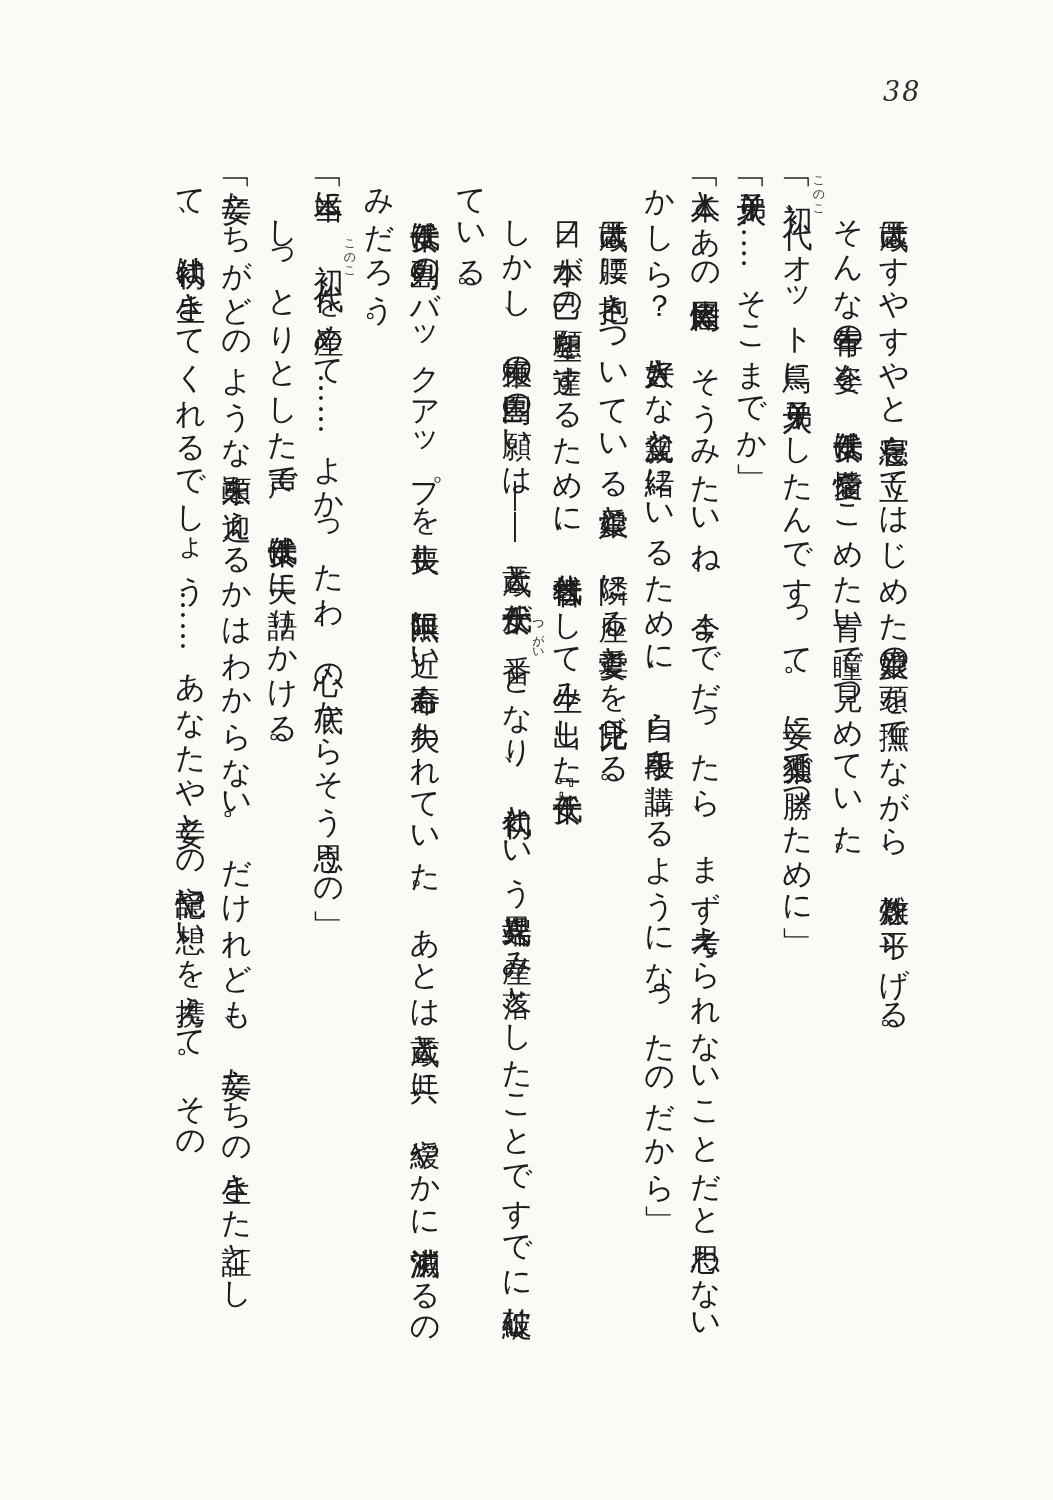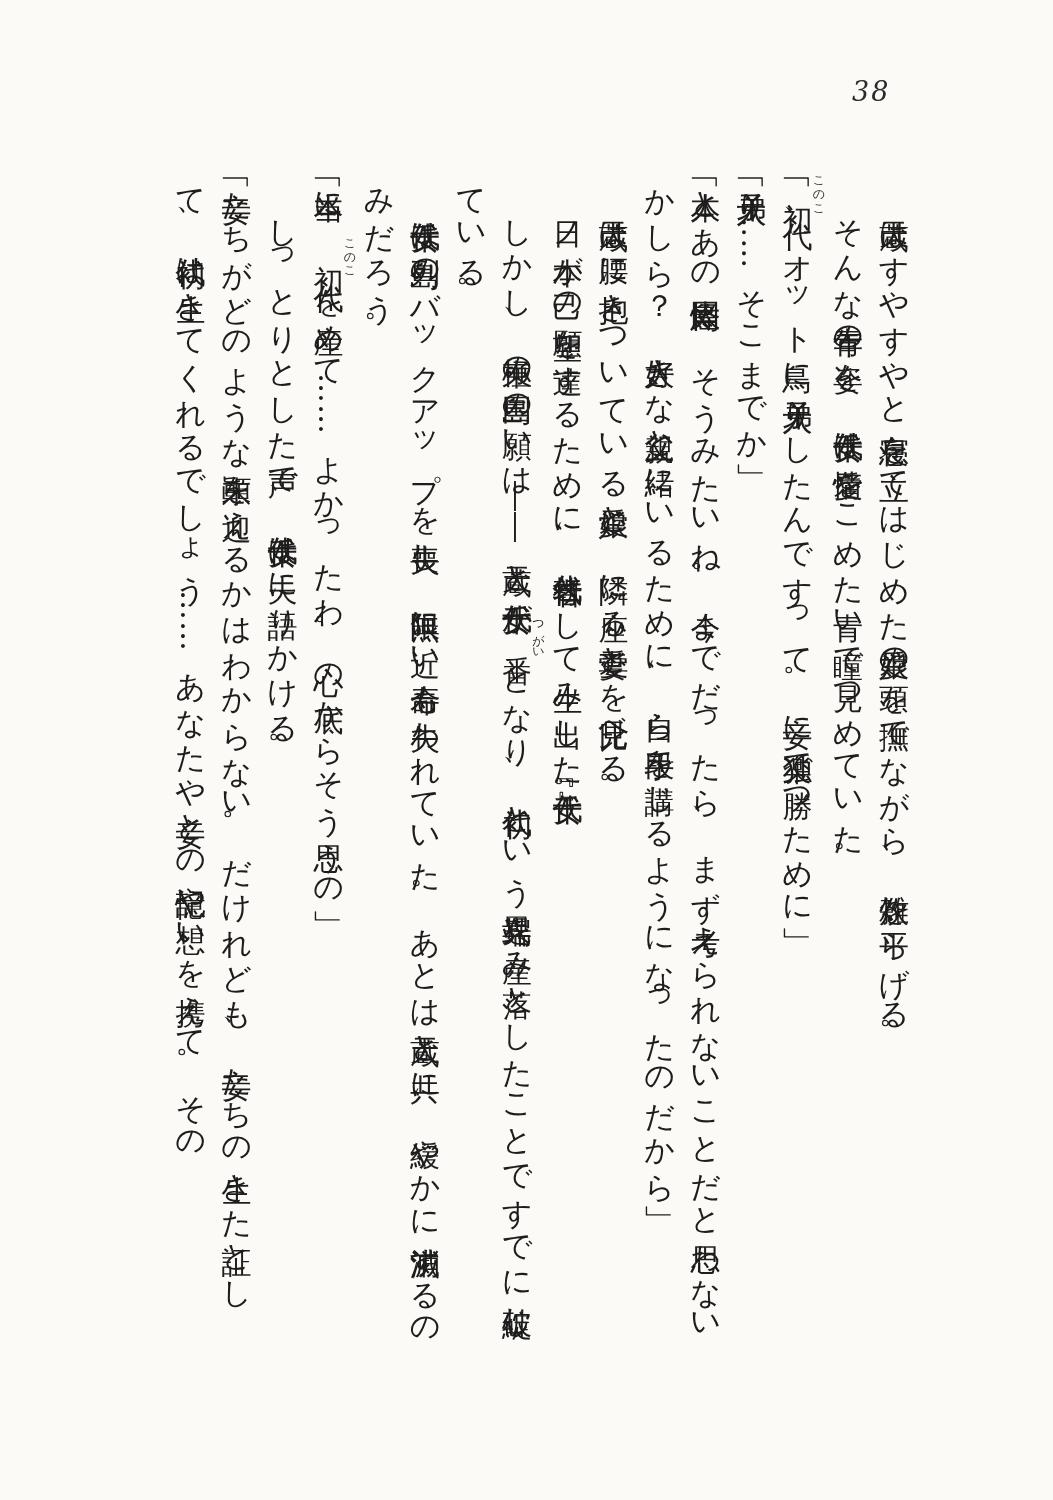--- a/index.html
+++ b/index.html
@@ -10,21 +10,21 @@
     position: relative;
     width: 1053px;
     height: 1500px;
     background: #fbfaf6;
     overflow: hidden;
     font-family: "DejaVu Serif", "Liberation Serif", serif;
   }
   .page-number {
     position: absolute;
     top: 76px;
-    left: 852px;
+    left: 883px;
     font-size: 27px;
     font-style: italic;
     color: #2b2b2b;
     letter-spacing: 2px;
   }
   .text-block {
     position: absolute;
     top: 168px;
     right: 136px;
     height: 1180px;

